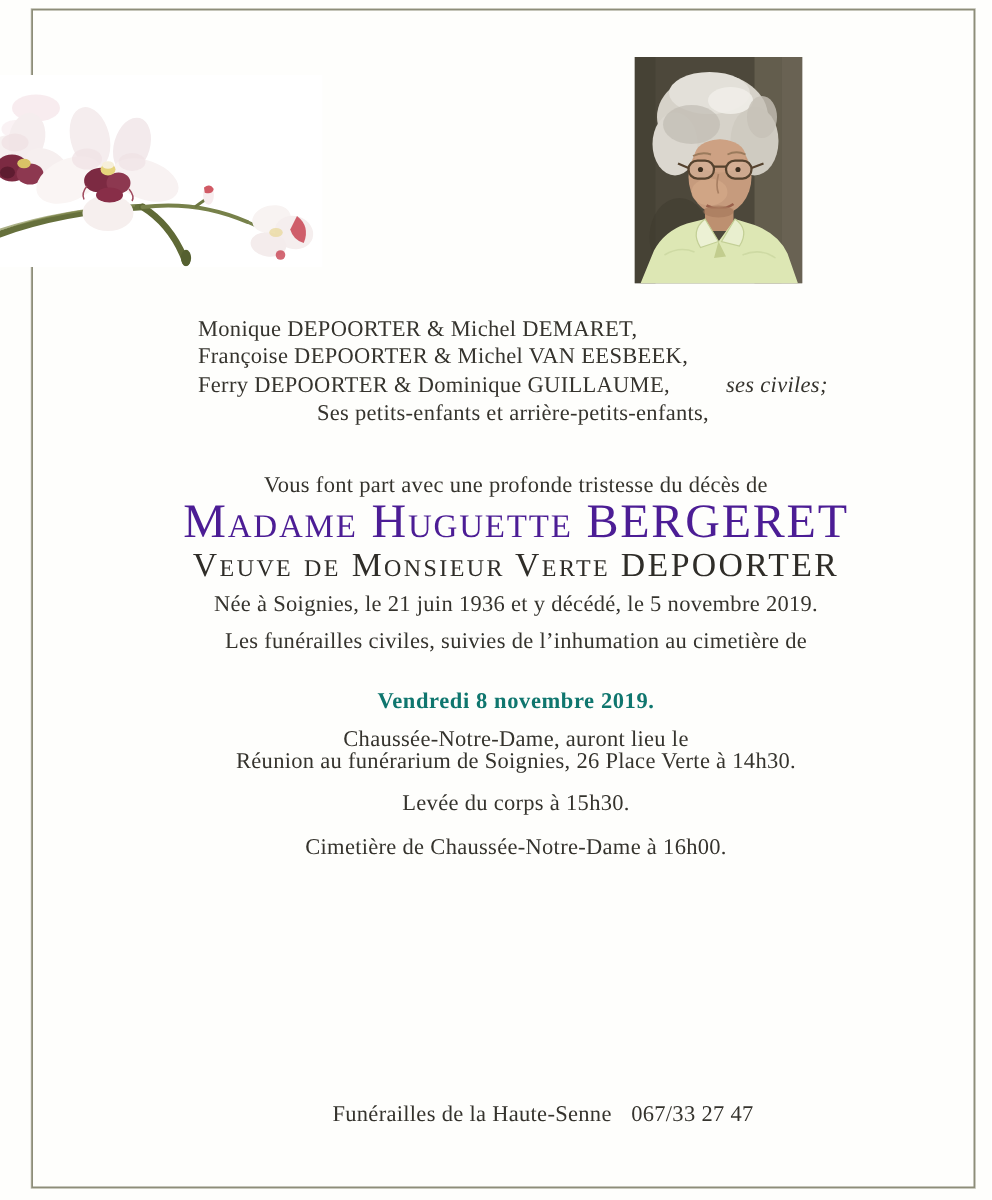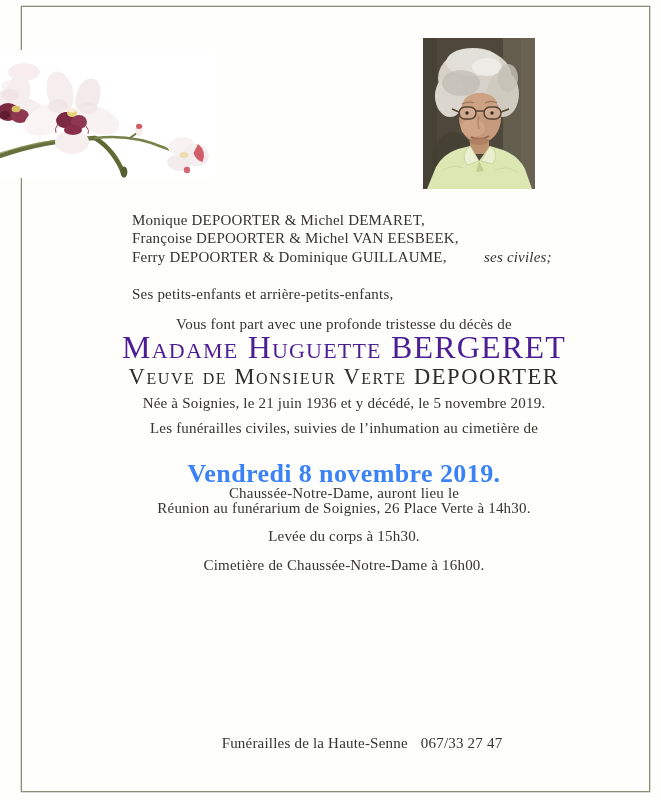--- a/index.html
+++ b/index.html
@@ -16,30 +16,30 @@
     border:1.5px solid #8d8d79;
     box-shadow:0 0 0 0.5px #b9b9aa;
     z-index:1;
   }
   .orchid{position:absolute;left:0;top:50px;z-index:2;}
   .portrait{position:absolute;left:423px;top:38px;z-index:2;}
   .txt{position:absolute;z-index:3;font-size:15px;line-height:1.23;letter-spacing:.2px;}
   .names{left:132px;top:211px;width:420px;}
   .names .row{position:relative;white-space:nowrap;}
   .relation{position:absolute;left:352px;top:0;font-style:italic;}
-  .grand{margin-top:19px;}
+  .grand{margin-top:1px;text-align:center;}
   .centerwrap{position:absolute;left:27px;top:0;width:634px;height:800px;z-index:3;}
   .c{position:absolute;left:0;width:100%;text-align:center;font-size:15px;line-height:1;letter-spacing:.2px;}
   .intro{top:317px;}
   .deceased{top:331px;font-size:32px;font-variant:small-caps;letter-spacing:1.2px;color:#4c1d95;}
   .widow{top:366px;font-size:22.5px;font-variant:small-caps;letter-spacing:1.6px;color:#2f2d28;}
   .dates{top:396px;}
   .fun1{top:421px;}
   .fun2{top:440px;margin-top:46px;}
-  .bigdate{top:461px;font-size:26px;font-weight:bold;letter-spacing:.4px;color:#3b82f6;}
+  .bigdate{top:461px;font-size:15px;font-weight:bold;letter-spacing:.4px;color:#0f766e;}
   .meeting{top:501px;}
   .removal{top:529px;}
   .cemetery{top:558px;}
   .footer{position:absolute;left:52px;top:736px;width:620px;text-align:center;z-index:3;
           font-size:15px;line-height:1;letter-spacing:.2px;}
   .footer .gap{display:inline-block;width:13px;}
 </style>
 </head>
 <body>
 

